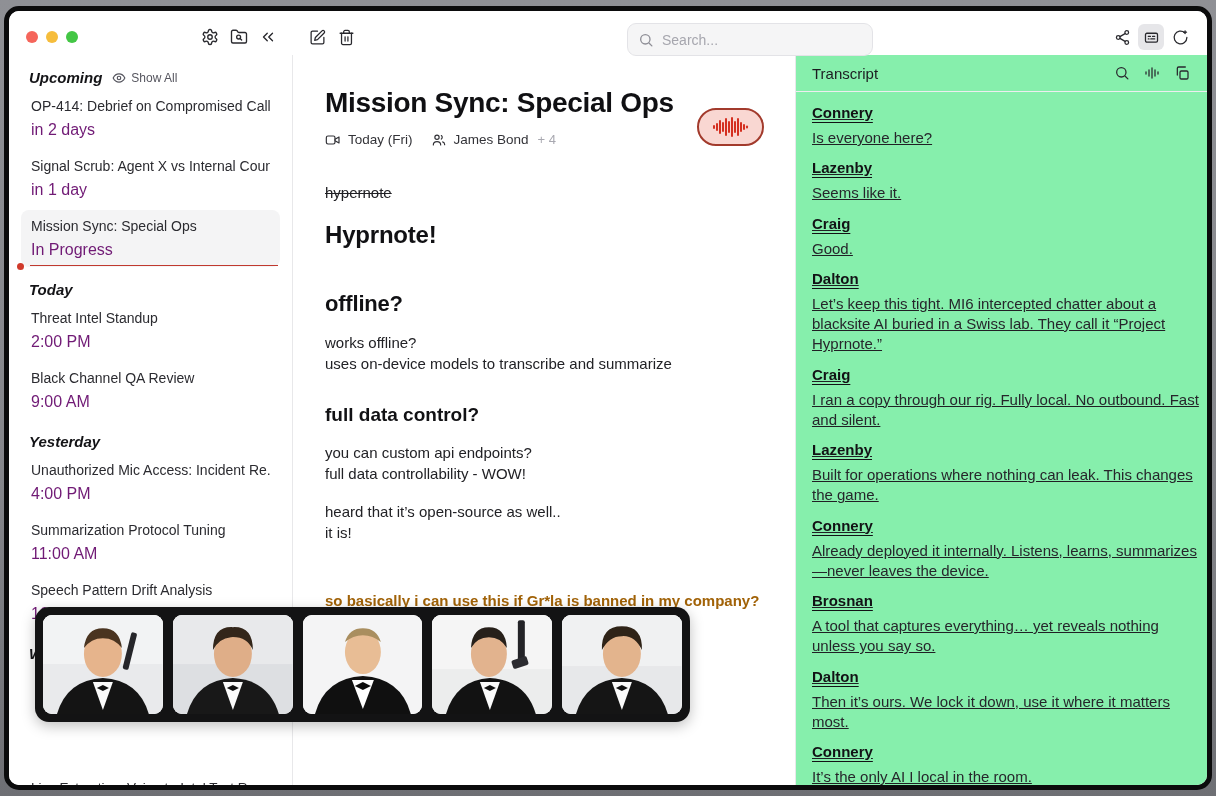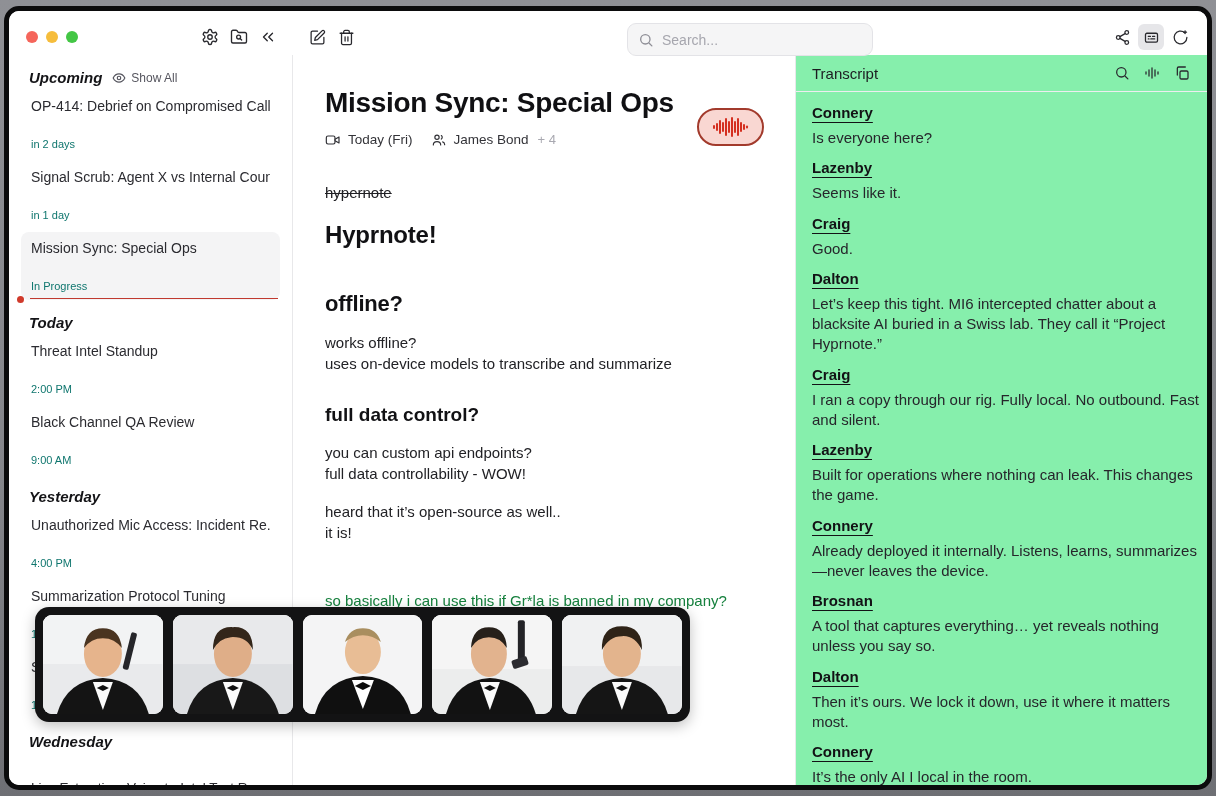--- a/index.html
+++ b/index.html
@@ -41,21 +41,21 @@
   
   .main { position: absolute; left: 0; top: 44px; right: 0; bottom: 0; display: flex; }
   
   .sidebar { width: 284px; border-right: 1px solid #e8e8ea; padding-top: 8px; position: relative; overflow: hidden; flex: none; background: #fff; }
   .section-head { display: flex; align-items: center; gap: 10px; margin: 6px 20px 4px 20px; }
   .section-head.tight { margin-top: 14px; }
   .section-label { font-size: 15px; font-weight: 700; color: #141417; font-style: italic; }
   .show-all { display: flex; align-items: center; gap: 5px; color: #55555e; font-size: 12px; cursor: default; background: none; border: none; font-family: inherit; }
   .s-item { margin: 3px 12px; padding: 8px 10px; border-radius: 8px; position: relative; cursor: default; }
   .s-title { font-size: 14px; color: #2b2b30; white-space: nowrap; overflow: hidden; }
-  .s-sub { font-size: 11px; color: #0f766e; margin-top: 24px; }
+  .s-sub { font-size: 16px; color: #701a75; margin-top: 7px; }
   .s-item.selected { background: #f4f4f5; }
   .s-item.selected .progress-line { position: absolute; left: 9px; right: 2px; bottom: 1px; height: 1.5px; background: #c0392f; }
   .s-item.selected .progress-dot { position: absolute; left: -4px; bottom: -2.5px; width: 7px; height: 7px; border-radius: 50%; background: #d03a2b; }
   .live-item { position: absolute; left: 22px; top: 725px; font-size: 13.5px; color: #2b2b30; }
   
   .editor { flex: 1; position: relative; padding: 0 28px 0 32px; overflow: hidden; background: #fff; }
   .note-title { font-size: 28px; font-weight: 700; color: #101013; margin-top: 32px; letter-spacing: -0.3px; }
   .meta-row { display: flex; align-items: center; gap: 18px; margin-top: 13px; }
   .meta-chip { display: flex; align-items: flex-start; gap: 7px; font-size: 13.5px; color: #333338; background: none; border: none; font-family: inherit; cursor: default; }
   .meta-extra { color: #a8a8b0; font-size: 13px; margin-left: 2px; }
@@ -65,27 +65,27 @@
     display: flex; align-items: center; justify-content: center; cursor: default;
   }
   .note-body { margin-top: 34px; font-size: 15px; line-height: 1.4; color: #222226; }
   .nb-strike { text-decoration: line-through; color: #202024; }
   .nb-h1 { font-size: 24px; font-weight: 700; color: #111114; margin-top: 15px; letter-spacing: -0.2px; }
   .nb-h2 { font-size: 22px; font-weight: 700; color: #111114; margin-top: 37px; letter-spacing: -0.2px; }
   .nb-h3 { font-size: 19px; font-weight: 700; color: #111114; margin-top: 28px; }
   .nb-p { margin-top: 13px; white-space: pre-line; }
   .nb-p.gap { margin-top: 17px; }
   .nb-p.big-gap { margin-top: 47px; }
-  .nb-bold { font-weight: 400; color: #15803d; }
+  .nb-bold { font-weight: 700; color: #a16207; }
   
   .transcript { width: 412px; flex: none; border-left: 1px solid #e8e8ea; display: flex; flex-direction: column; background: #86efac; }
   .t-header { height: 37px; display: flex; align-items: center; padding: 0 12px 0 16px; border-bottom: 1px solid #ededf0; flex: none; }
   .t-title { font-size: 15px; color: #1c1c20; }
   .t-header-icons { margin-left: auto; display: flex; gap: 4px; color: #2a2a2f; }
-  .t-body { padding: 10px 8px 0 16px; overflow: hidden; }
+  .t-body { padding: 10px 8px 0 16px; overflow: hidden; text-decoration: underline; }
   .t-speaker { font-size: 15px; font-weight: 700; color: #121215; text-decoration: underline; text-underline-offset: 3.5px; text-decoration-thickness: 1.2px; margin-top: 11px; }
   .t-text { font-size: 15px; color: #26262b; line-height: 1.35; margin-top: 7px; }
   .t-entry:first-child .t-speaker { margin-top: 2px; }
   
   .photo-strip {
     position: absolute; left: 26px; top: 596px; width: 655px; height: 115px; z-index: 40;
     background: #131314; border-radius: 14px; padding: 8px; display: flex; gap: 10px;
     box-shadow: 0 4px 14px rgba(0,0,0,0.25);
   }
   .photo-card { flex: 1; background: #fff; border-radius: 9px; overflow: hidden; }

